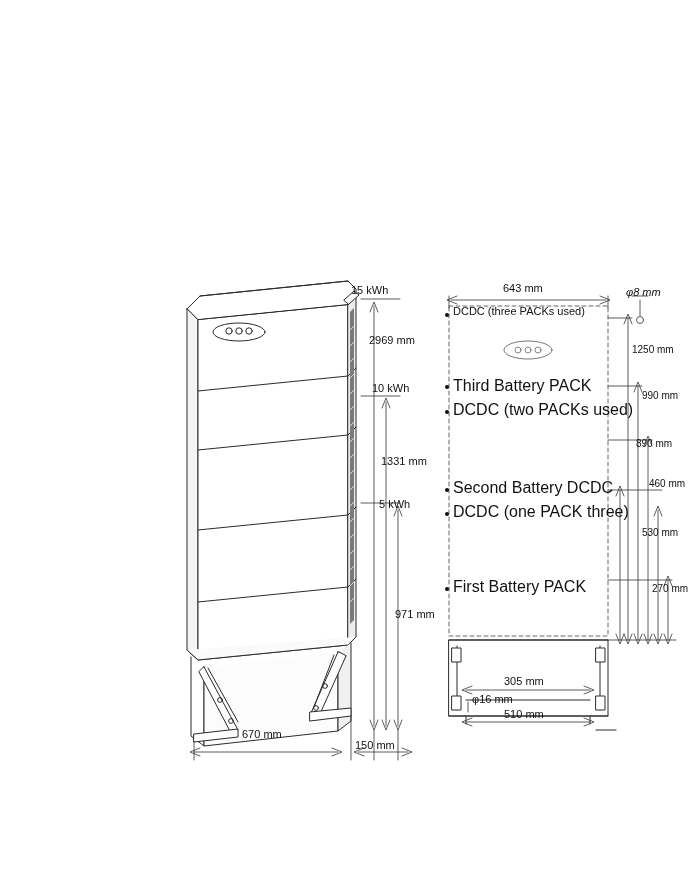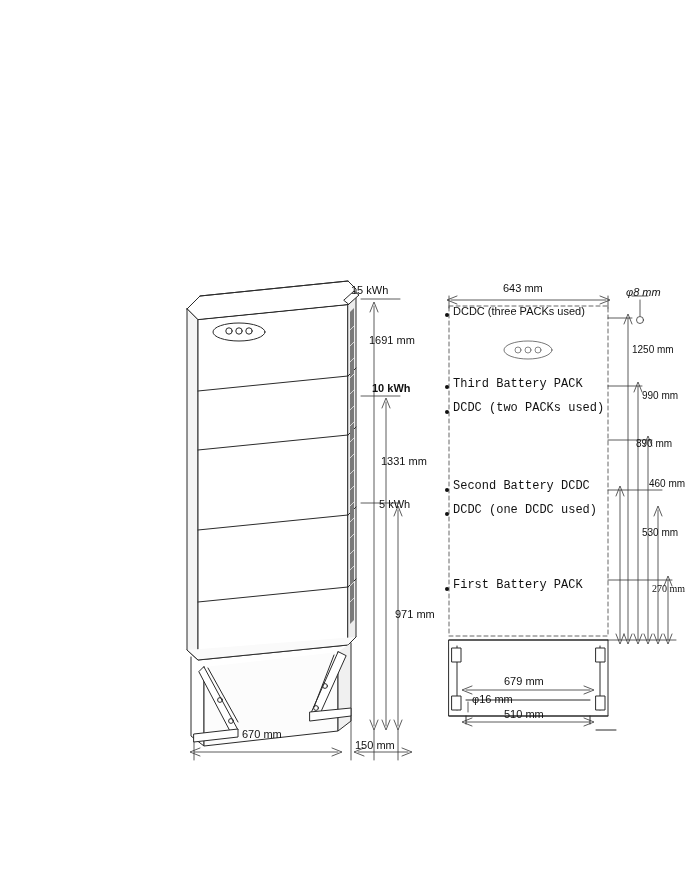--- a/index.html
+++ b/index.html
@@ -14,21 +14,21 @@
   #stage{position:absolute;left:8px;top:0;width:700px;height:869px;margin-left:40px;}
   svg{display:block;}
   .lbl{
     position:absolute;
     font-size:11px;
     color:#111;
     white-space:nowrap;
     font-family:"Liberation Sans", sans-serif;
   }
   .lbl.small{font-size:10px;}
-  .lbl.big{font-size:12px;font-family:Liberation Mono, monospace;}
+  .lbl.big{font-size:16px;}
   .bullet{
     position:absolute;
     width:4px;height:4px;border-radius:50%;
     background:#111;
   }
 </style>
 </head>
 <body>
 
 <div id="stage">
@@ -214,22 +214,22 @@
         <path d="M418 722 L542 722"></path>
         <path d="M424 718 L414 722 L424 726"></path>
         <path d="M536 718 L546 722 L536 726"></path>
 
         <path d="M420 702 L420 712"></path>
       </g>
     </g>
   </svg>
 
   <div class="lbl" style="left:303px;top:284px;">15 kWh</div>
-  <div class="lbl" style="left:321px;top:334px;">1691 mm</div>
-  <div class="lbl" style="left:324px;top:382px;font-weight:bold;">10 kWh</div>
+  <div class="lbl" style="left:321px;top:334px;">2969 mm</div>
+  <div class="lbl" style="left:324px;top:382px;">10 kWh</div>
   <div class="lbl" style="left:333px;top:455px;">1331 mm</div>
   <div class="lbl" style="left:331px;top:498px;text-align:center;">5 kWh</div>
   <div class="lbl" style="left:347px;top:608px;">971 mm</div>
   <div class="lbl" style="left:194px;top:728px;">670 mm</div>
   <div class="lbl" style="left:307px;top:739px;">150 mm</div>
 
   <div class="lbl" style="left:455px;top:282px;text-align:right;">643 mm</div>
   <div class="lbl" style="left:578px;top:286px;font-style:italic;">φ8 mm</div>
 
   <span class="bullet" style="left:397px;top:313px;"></span>
@@ -238,29 +238,29 @@
   <span class="bullet" style="left:397px;top:385px;"></span>
   <div class="lbl big" style="left:405px;top:377px;">Third Battery PACK</div>
 
   <span class="bullet" style="left:397px;top:410px;"></span>
   <div class="lbl big" style="left:405px;top:401px;">DCDC (two PACKs used)</div>
 
   <span class="bullet" style="left:397px;top:488px;"></span>
   <div class="lbl big" style="left:405px;top:479px;">Second Battery DCDC</div>
 
   <span class="bullet" style="left:397px;top:512px;"></span>
-  <div class="lbl big" style="left:405px;top:503px;">DCDC (one DCDC used)</div>
+  <div class="lbl big" style="left:405px;top:503px;">DCDC (one PACK three)</div>
 
   <span class="bullet" style="left:397px;top:587px;"></span>
   <div class="lbl big" style="left:405px;top:578px;">First Battery PACK</div>
 
   <div class="lbl small" style="left:584px;top:344px;">1250 mm</div>
   <div class="lbl small" style="left:594px;top:390px;">990 mm</div>
   <div class="lbl small" style="left:588px;top:438px;">890 mm</div>
   <div class="lbl small" style="left:601px;top:478px;">460 mm</div>
   <div class="lbl small" style="left:594px;top:527px;">530 mm</div>
-  <div class="lbl small" style="left:604px;top:583px;font-family:Liberation Serif, serif;">270 mm</div>
-
-  <div class="lbl" style="left:456px;top:675px;">679 mm</div>
+  <div class="lbl small" style="left:604px;top:583px;">270 mm</div>
+
+  <div class="lbl" style="left:456px;top:675px;">305 mm</div>
   <div class="lbl" style="left:424px;top:693px;">φ16 mm</div>
   <div class="lbl" style="left:456px;top:708px;">510 mm</div>
 
 </div>
 
 </body></html>

